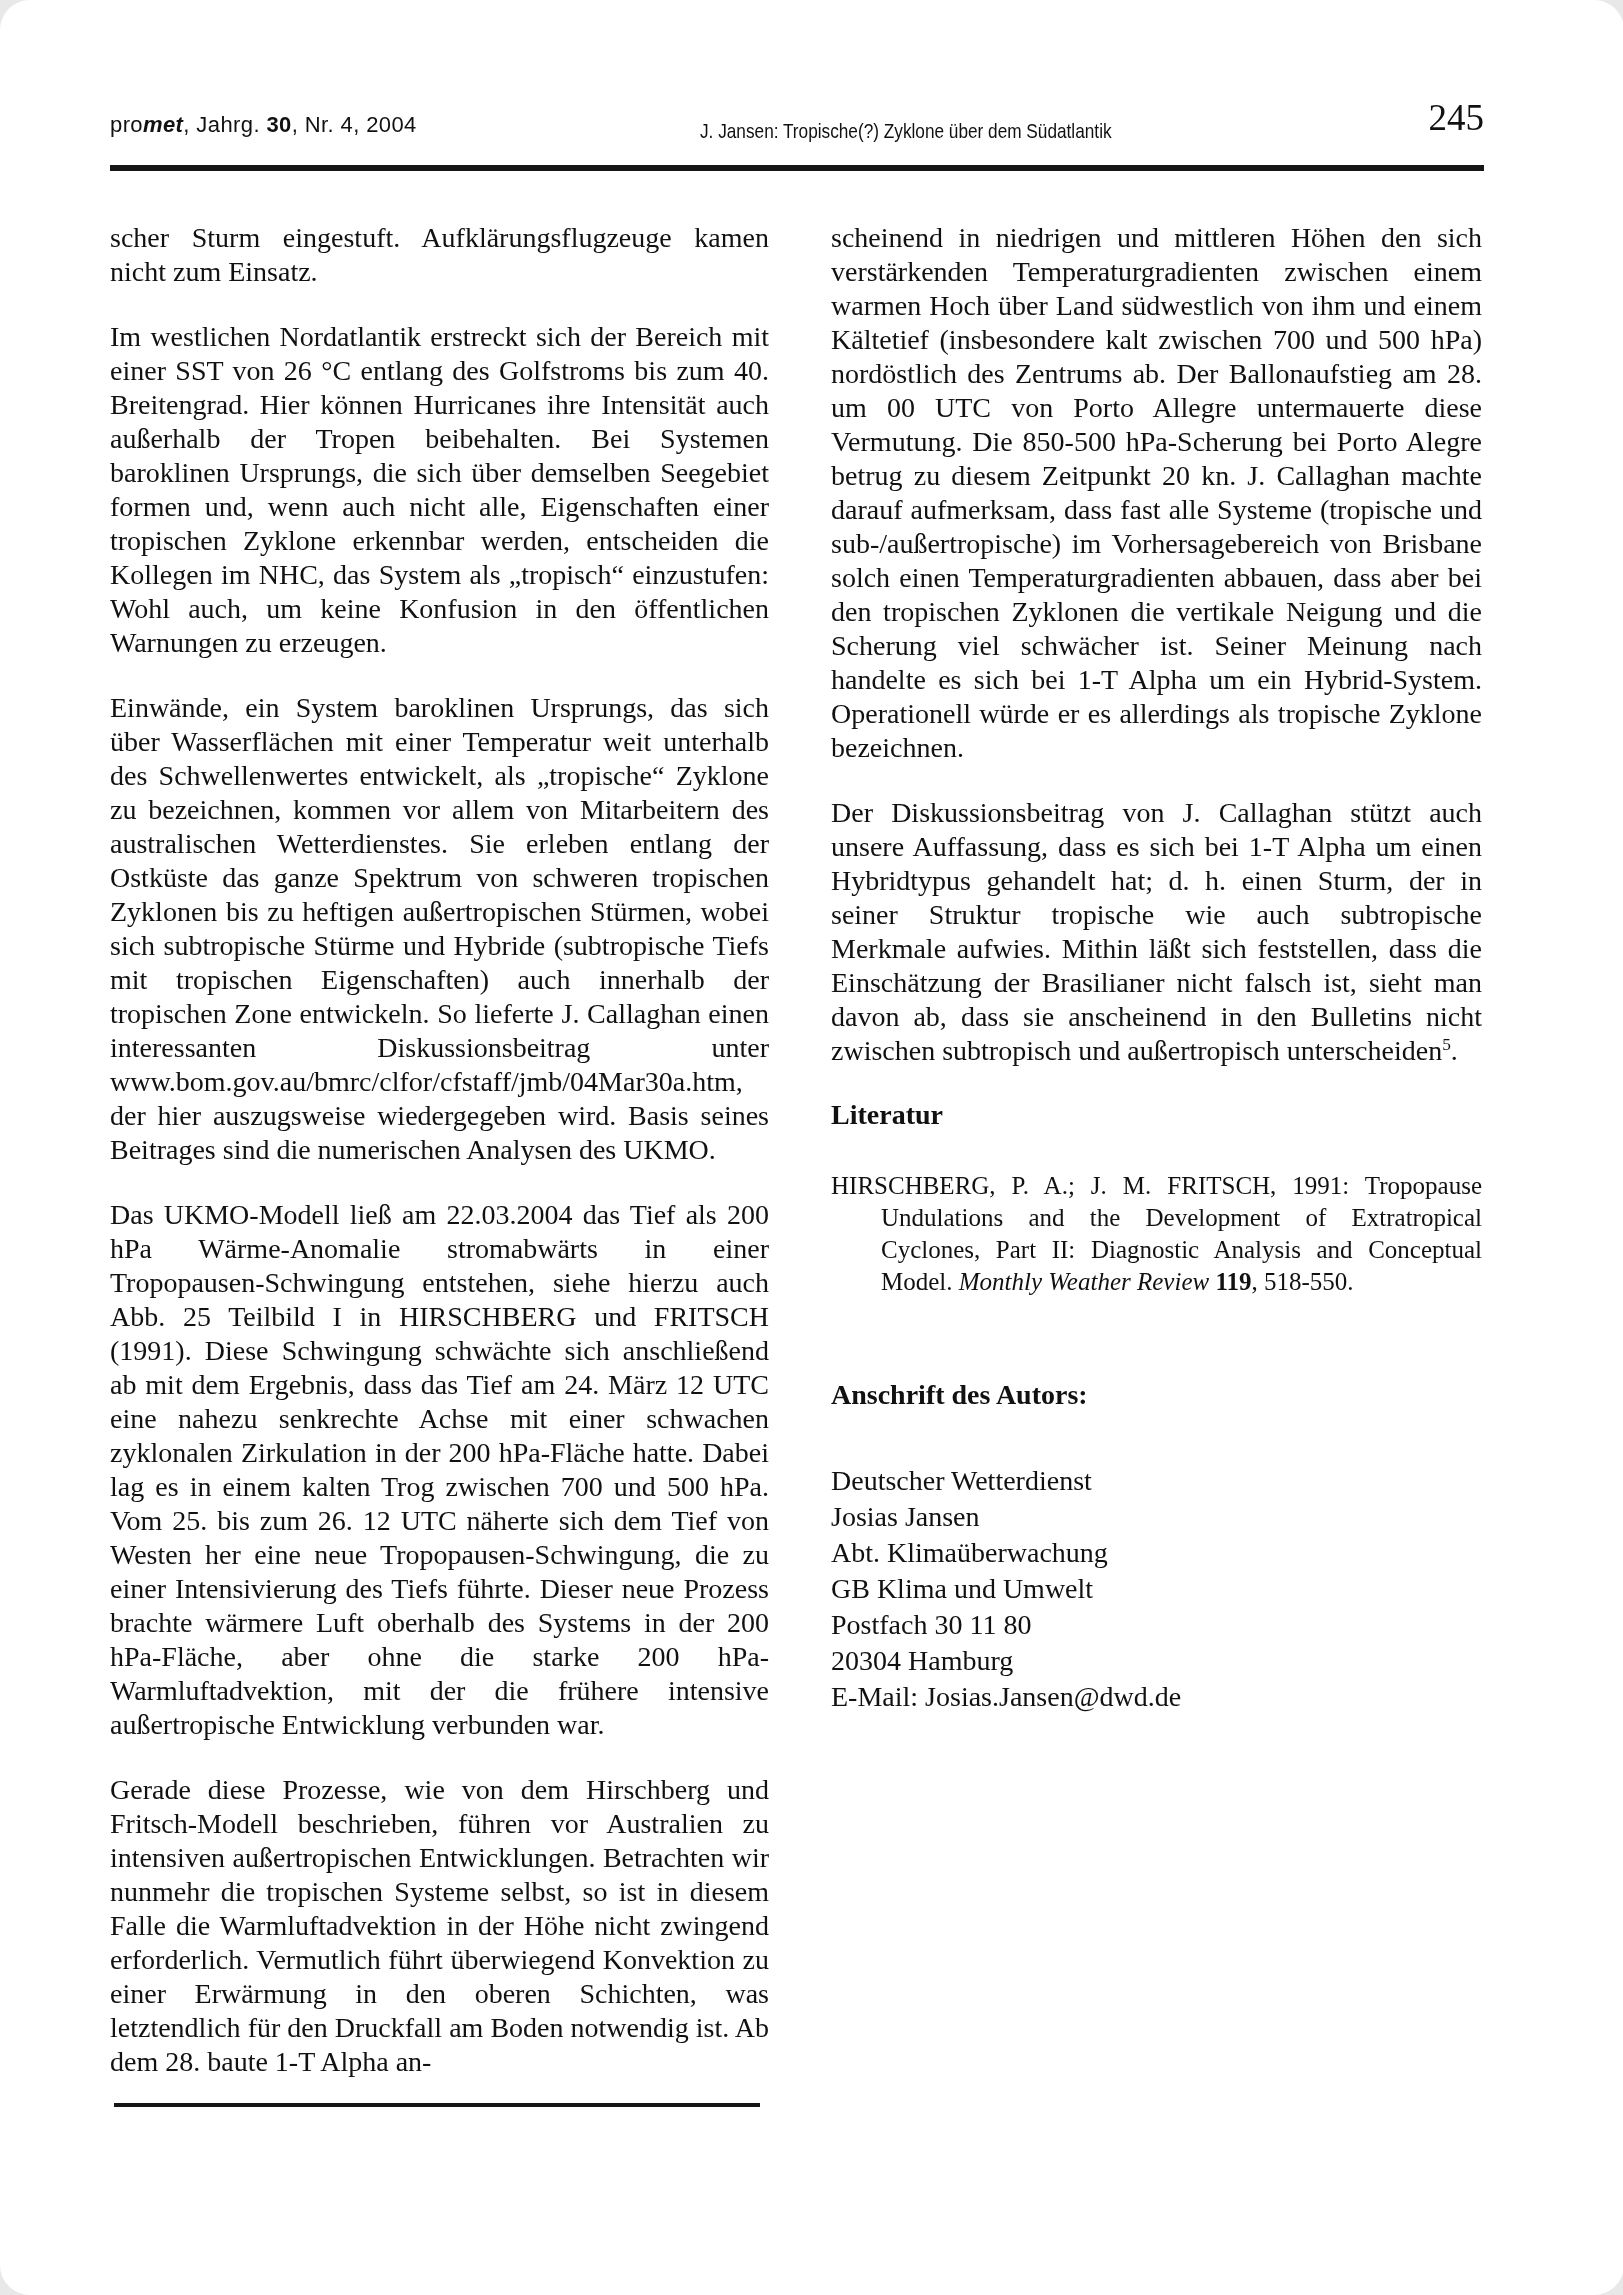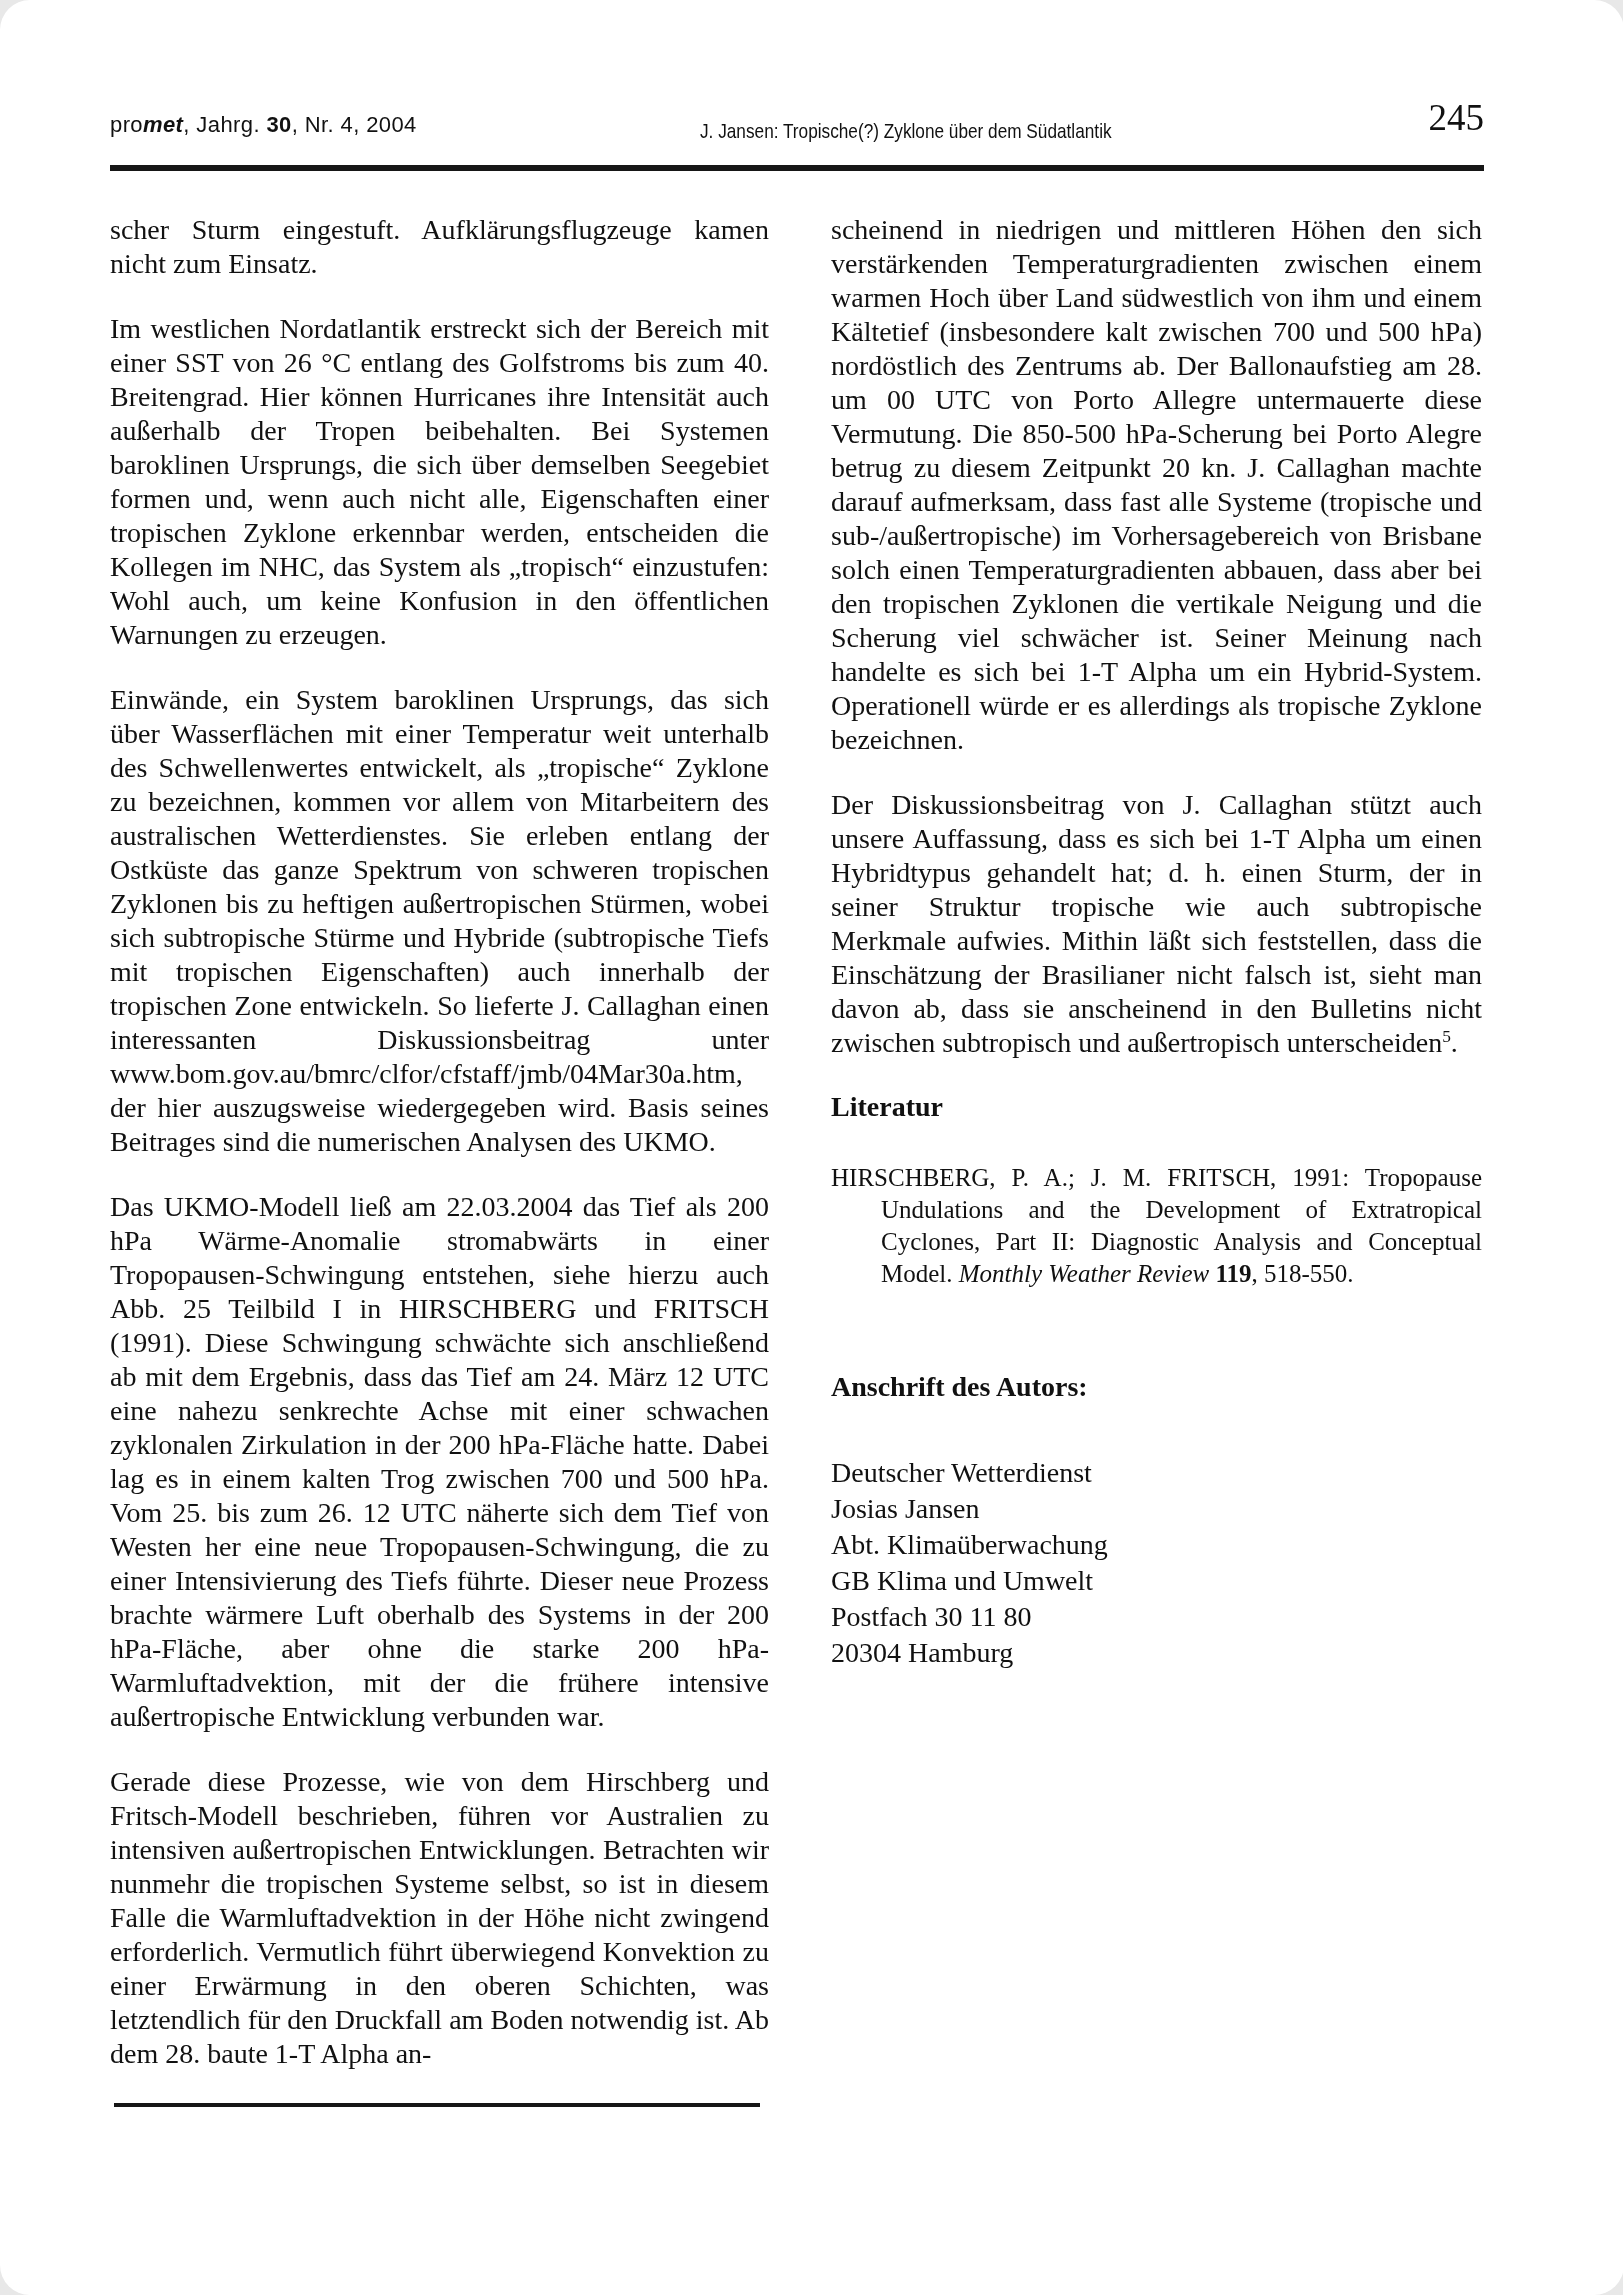--- a/index.html
+++ b/index.html
@@ -58,21 +58,21 @@
 
   
   .col {
     position: absolute;
     top: 205px;
   }
   .col-left  { left: 110px;  width: 659px; }
   .col-right { left: 831px; width: 651px; }
 
   .col p.body {
-    margin: 8px 0 31px 0;
+    margin: 16px 0 31px 0;
     font-size: 28px;
     line-height: 34px;
     text-align: justify;
     overflow-wrap: break-word;
   }
   .col p.body:last-child { margin-bottom: 0; }
 
   .section-heading {
     font-size: 28px;
     font-weight: bold;
@@ -158,19 +158,20 @@
 
     <h3 class="address-heading">Anschrift des Autors:</h3>
 
     <div>
       <div class="address-line">Deutscher Wetterdienst</div>
       <div class="address-line">Josias Jansen</div>
       <div class="address-line">Abt. Klimaüberwachung</div>
       <div class="address-line">GB Klima und Umwelt</div>
       <div class="address-line">Postfach 30 11 80</div>
       <div class="address-line">20304 Hamburg</div>
+      <div class="address-line">E-Mail: Josias.Jansen@dwd.de</div>
     </div>
   </div>
 
   <div class="footnote-rule"></div>
 
 </div>
 
 
 </body></html>

